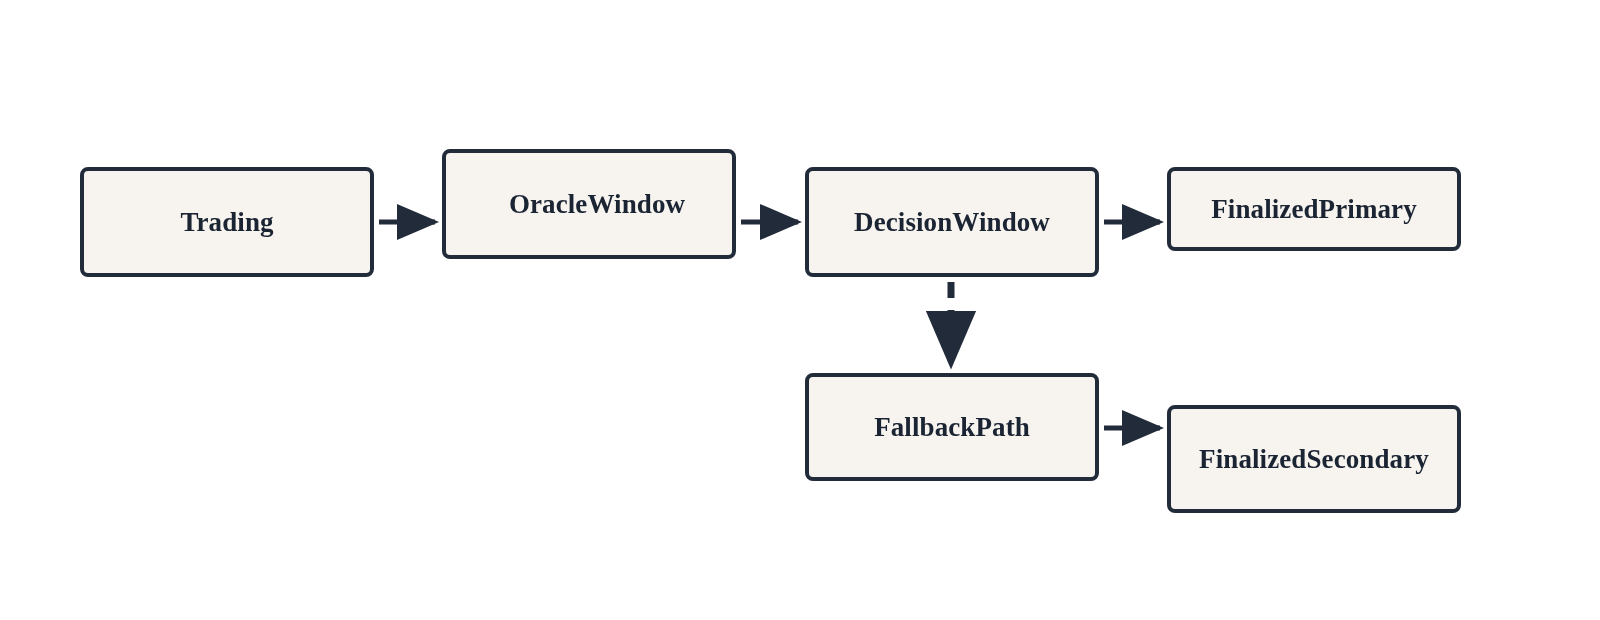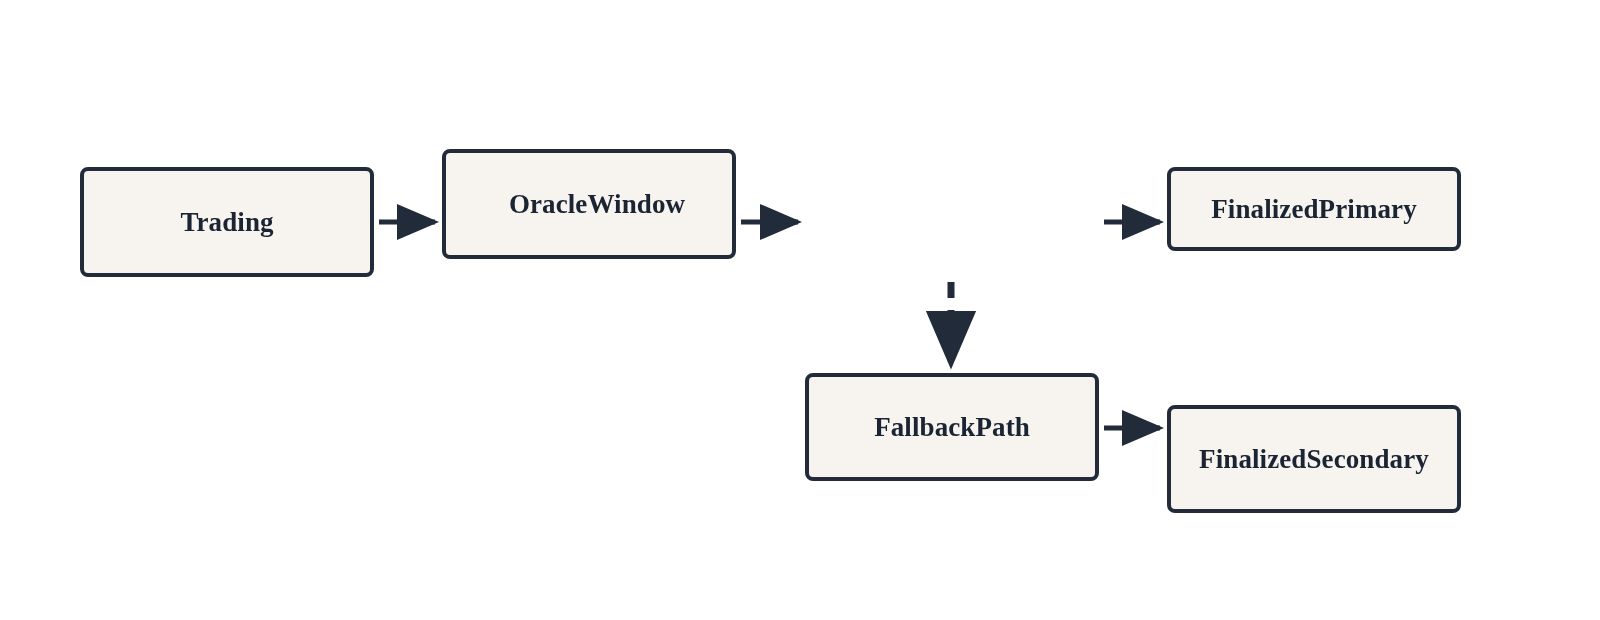--- a/index.html
+++ b/index.html
@@ -84,20 +84,23 @@
   </svg>
 
   <div class="node" id="node-trading">
     <span class="node-label">Trading</span>
   </div>
 
   <div class="node" id="node-oraclewindow">
     <span class="node-label">OracleWindow</span>
   </div>
 
+  <div class="node" id="node-decisionwindow">
+    <span class="node-label">DecisionWindow</span>
+  </div>
 
   <div class="node" id="node-finalizedprimary">
     <span class="node-label">FinalizedPrimary</span>
   </div>
 
   <div class="node" id="node-fallbackpath">
     <span class="node-label">FallbackPath</span>
   </div>
 
   <div class="node" id="node-finalizedsecondary">

